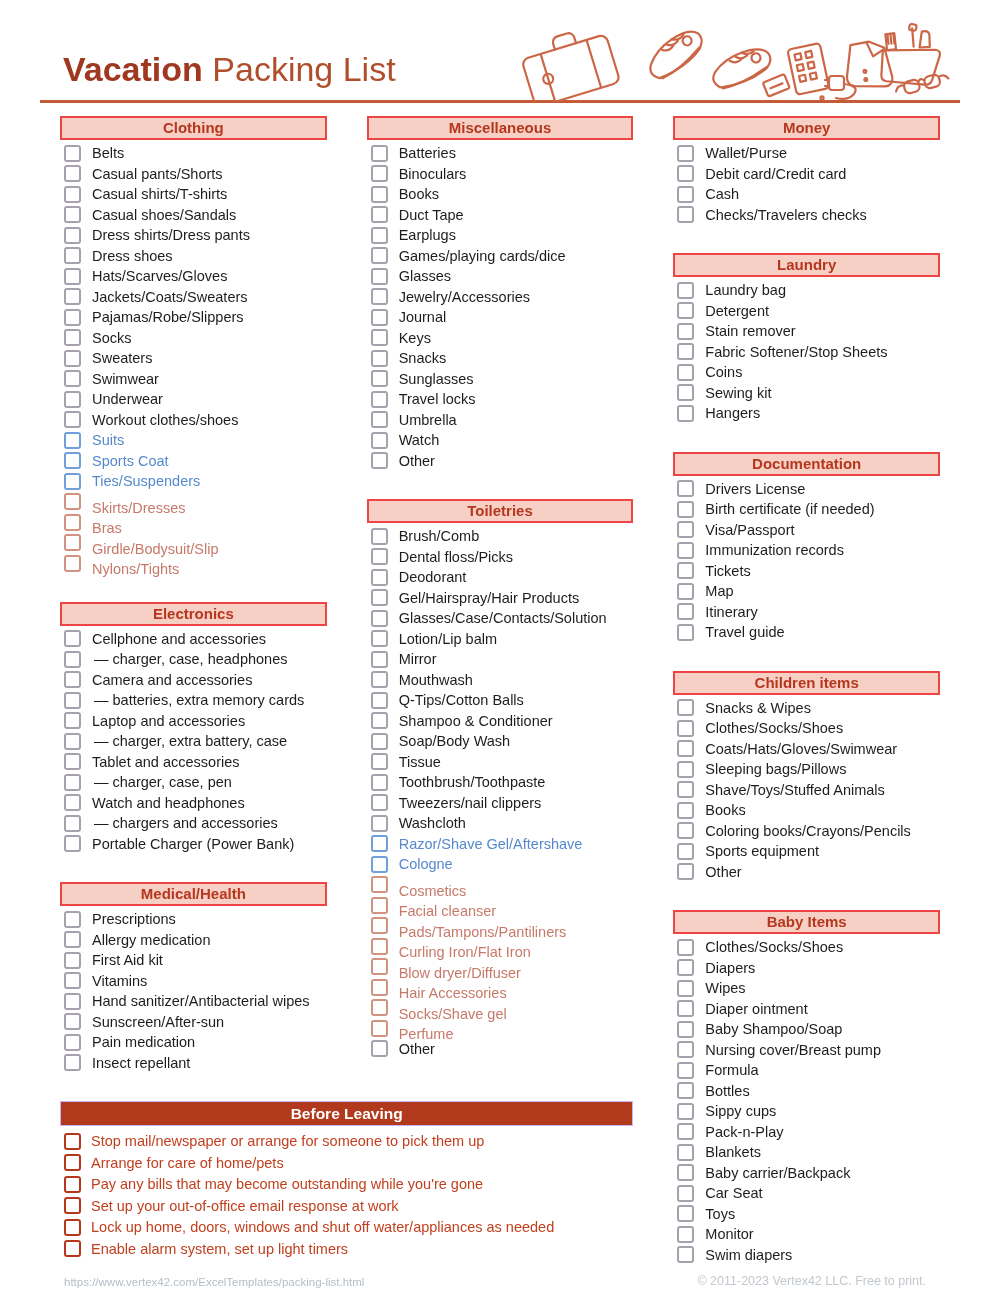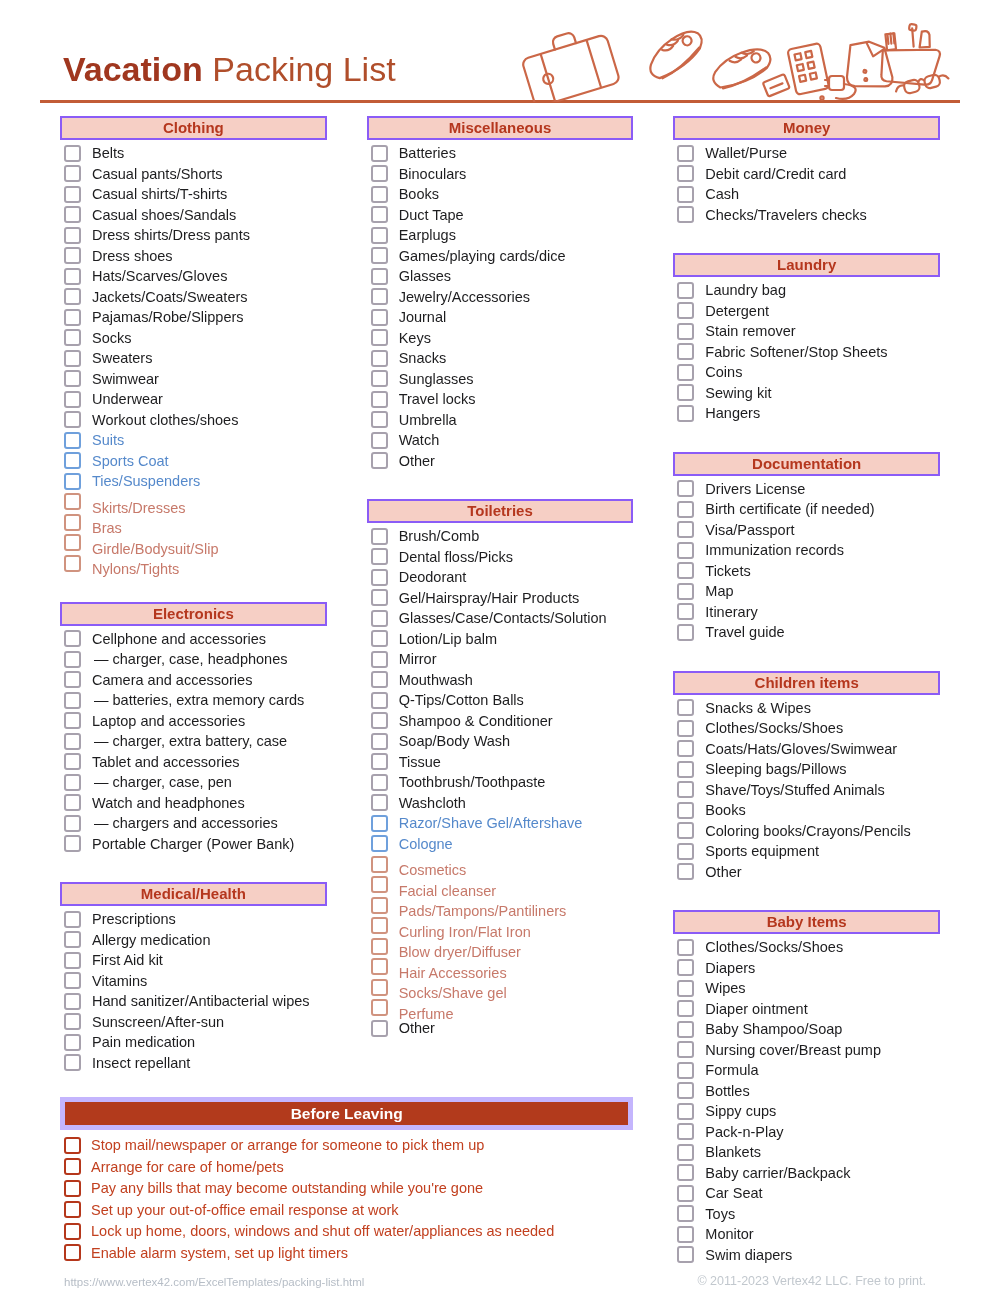--- a/index.html
+++ b/index.html
@@ -17,35 +17,35 @@
     display:grid;grid-template-columns:repeat(3,1fr);column-gap:40px;row-gap:22px;
     margin:13px 60px 0;align-items:start;
   }
   #col1{grid-column:1;grid-row:1;}
   #col2{grid-column:2;grid-row:1;}
   #col3{grid-column:3;grid-row:1 / span 2;}
   #before-leaving{grid-column:1 / span 2;grid-row:2;align-self:start;}
 
   .section + .section{margin-top:28px;}
   .sec-header{
-    height:20px;line-height:20px;background:#F6CFC5;border:2px solid #8b5cf6;
+    height:20px;line-height:20px;background:#F6CFC5;border:2px solid #ef4444;
     color:#B5371E;font-weight:bold;font-size:15px;text-align:center;margin-bottom:3px;
   }
   .item{display:flex;align-items:center;height:20.5px;}
   .cb{width:13px;height:13px;border:2px solid #A7A1AD;border-radius:3px;background:#fff;
       margin:0 11px 0 4px;flex:none;box-sizing:content-box;}
   .lbl{font-size:14.5px;color:#1d1d1f;white-space:nowrap;}
   .item.sub .lbl{padding-left:2px;}
   .item.blue .cb{border-color:#6FA0DC;}
   .item.blue .lbl{color:#5589CB;}
   .item.salmon .cb{border-color:#D0937F;}
   .item.salmon .lbl{color:#C7796A;margin-top:12px;}
 
   .bl-header{
-    height:23px;line-height:23px;background:#B23A1C;border:5px solid #c4b5fd;
+    height:23px;line-height:23px;background:#B23A1C;border:1px solid #c4b5fd;
     color:#ffffff;font-weight:bold;font-size:15.5px;text-align:center;margin-bottom:5px;
   }
   .bl-item{display:flex;align-items:center;height:21.5px;}
   .bl-item .cb{width:13px;height:13px;border:2.5px solid #B5371B;border-radius:3px;margin:0 10px 0 4px;}
   .bl-item .lbl{color:#C2401F;font-size:14.5px;}
 
   .footer-url{position:absolute;left:64px;bottom:12px;font-size:11.5px;color:#b6bdc6;text-decoration:none;}
   .footer-copy{position:absolute;right:74px;bottom:12px;font-size:12.5px;color:#c2c8ce;}
 </style>
 </head>
@@ -417,20 +417,24 @@
         <div class="item">
           <span class="cb"></span>
           <span class="lbl">Tissue</span>
         </div>
         <div class="item">
           <span class="cb"></span>
           <span class="lbl">Toothbrush/Toothpaste</span>
         </div>
         <div class="item">
           <span class="cb"></span>
+          <span class="lbl">Tweezers/nail clippers</span>
+        </div>
+        <div class="item">
+          <span class="cb"></span>
           <span class="lbl">Washcloth</span>
         </div>
         <div class="item blue">
           <span class="cb"></span>
           <span class="lbl">Razor/Shave Gel/Aftershave</span>
         </div>
         <div class="item blue">
           <span class="cb"></span>
           <span class="lbl">Cologne</span>
         </div>

